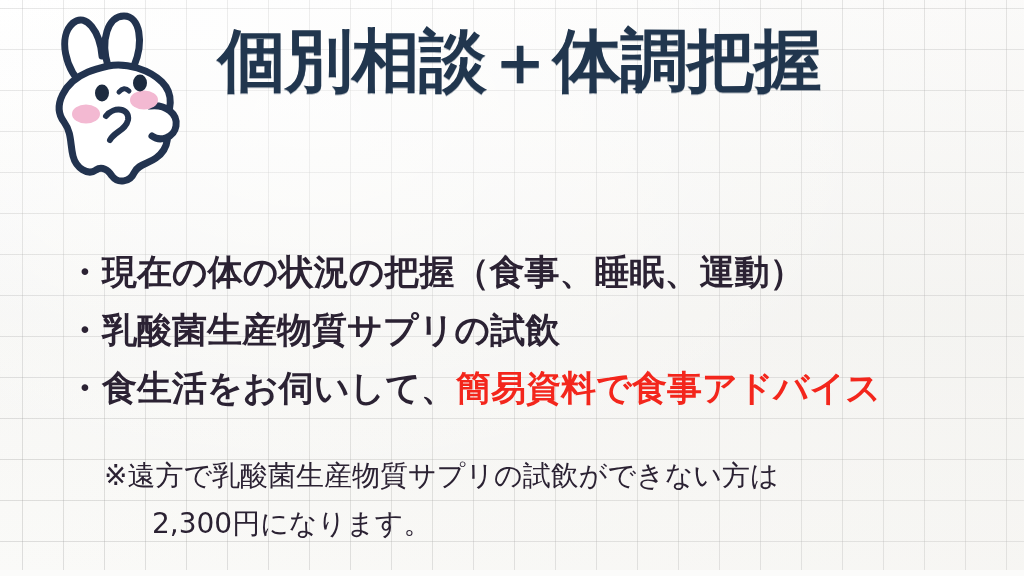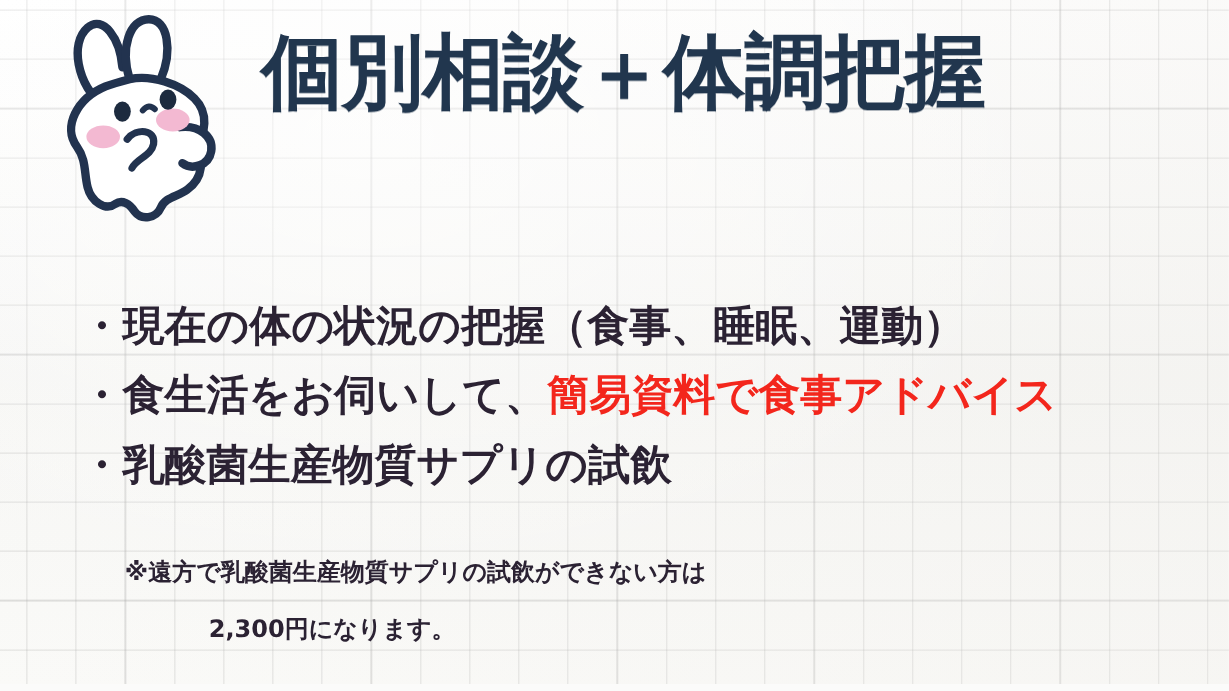--- a/index.html
+++ b/index.html
@@ -100,26 +100,26 @@
     letter-spacing: 0px;
   }
   .accent { color: #f3261c; }
 
   
   #note {
     position: absolute;
     left: 104px;
     top: 452px;
     color: #2b2233;
-    font-weight: 700;
-    font-size: 20px;
+    font-weight: 400;
+    font-size: 28px;
     line-height: 48px;
     white-space: nowrap;
   }
-  #note .indent { padding-left: 70px; display: block; }
+  #note .indent { padding-left: 48px; display: block; }
 </style>
 </head>
 <body>
 
 <div id="slide">
 
   <div id="paper-sheen"></div>
 
   <div id="mascot">
     <svg viewBox="0 0 180 180" xmlns="http://www.w3.org/2000/svg" aria-hidden="true">
@@ -159,25 +159,25 @@
   <div id="headline">個別相談＋体調把握</div>
 
 
   <div id="bullets">
 
     <div class="bullet-line">
       <span>・</span><span>現在の体の状況の把握（食事、睡眠、運動）</span>
     </div>
 
     <div class="bullet-line">
-      <span>・</span><span>食生活をお伺いして、</span><span class="accent">簡易資料で食事アドバイス</span>
+      <span>・</span><span>乳酸菌生産物質サプリの試飲</span>
     </div>
 
     <div class="bullet-line">
-      <span>・</span><span>乳酸菌生産物質サプリの試飲</span>
+      <span>・</span><span>食生活をお伺いして、</span><span class="accent">簡易資料で食事アドバイス</span>
     </div>
 
   </div>
 
   <div id="note">
     <span>※遠方で乳酸菌生産物質サプリの試飲ができない方は</span>
     <span class="indent">2,300円になります。</span>
   </div>
 
 </div>

